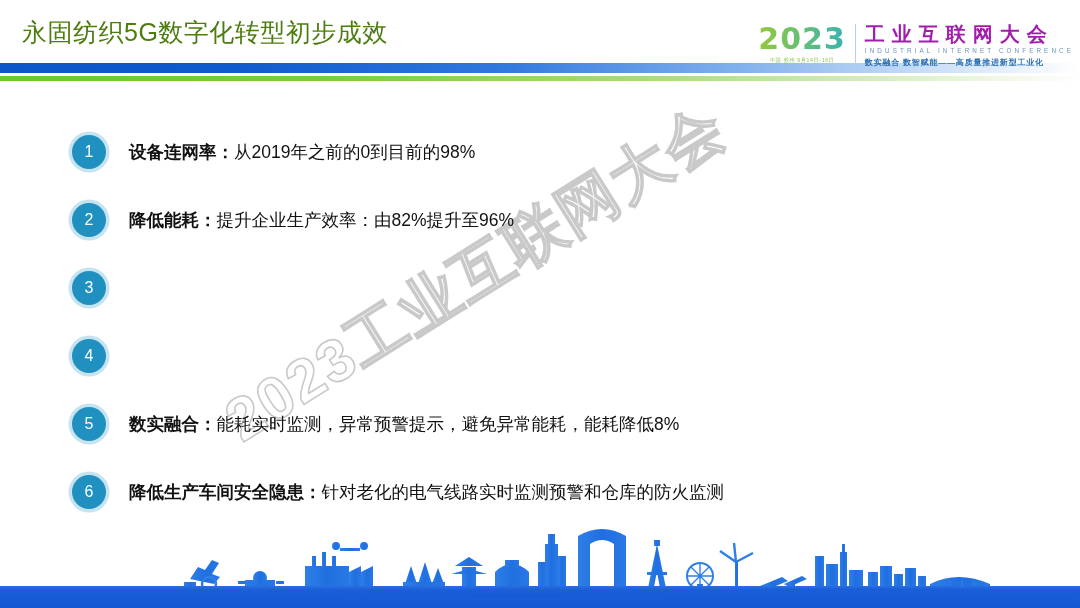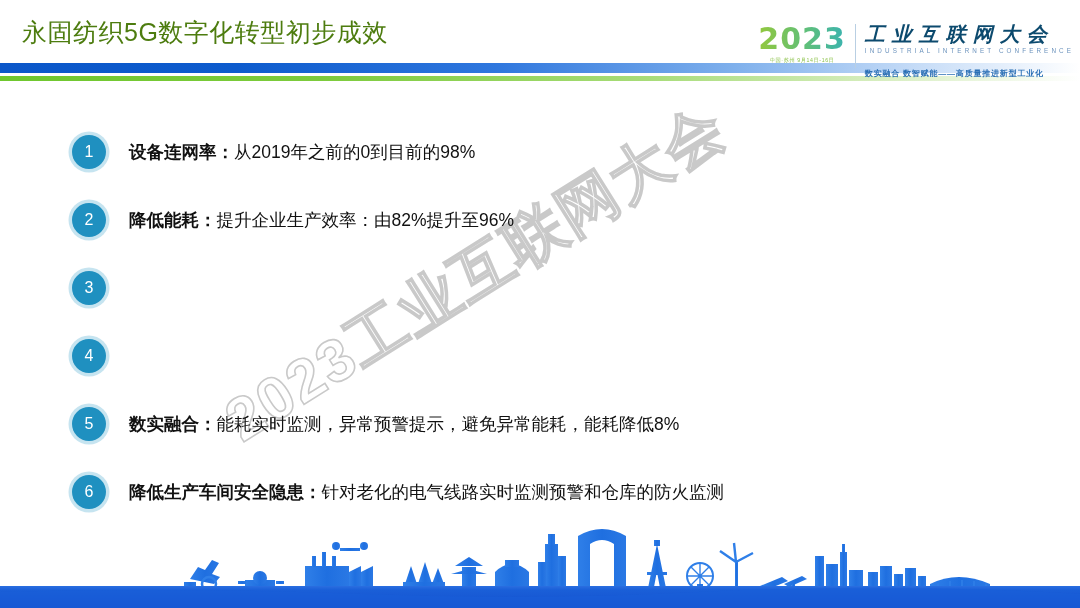--- a/index.html
+++ b/index.html
@@ -110,38 +110,37 @@
     margin: 0 9px 0 0;
   }
   .logo-right {
     display: flex;
     flex-direction: column;
     justify-content: center;
   }
   .logo-cn {
     font-size: 20px;
     font-weight: 700;
-    color: #0c4a6e;
+    color: #a21caf;
     letter-spacing: 7px;
     line-height: 1.05;
     white-space: nowrap;
-    font-style: italic;
   }
   .logo-en {
     font-size: 6.3px;
     color: #6c93bd;
     letter-spacing: 3.1px;
     margin-top: 2px;
     white-space: nowrap;
   }
   .logo-slogan {
     font-size: 8px;
     color: #2a6fb5;
     letter-spacing: 0.8px;
-    margin-top: 14px;
+    margin-top: 3px;
     white-space: nowrap;
     font-weight: 600;
   }
 
   
   .watermark {
     position: absolute;
     left: 232px;
     top: 386px;
     transform: rotate(-32deg);

